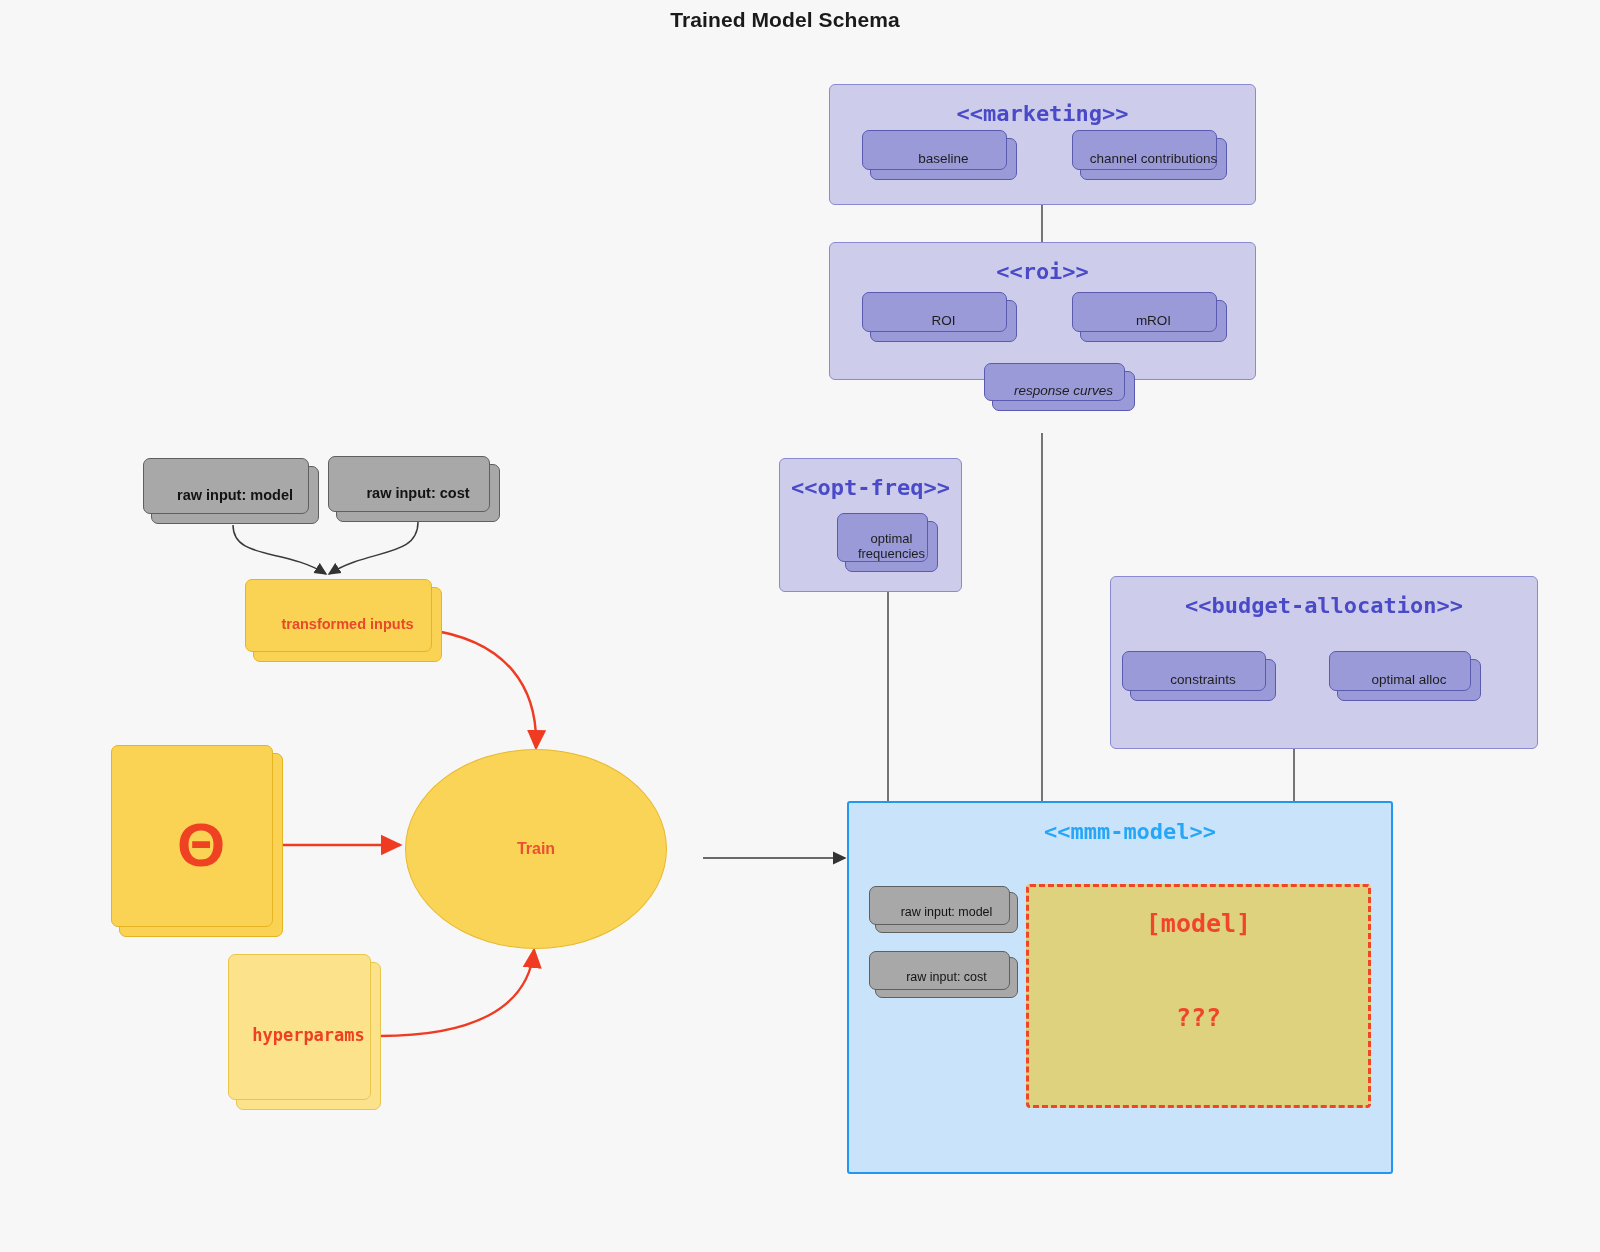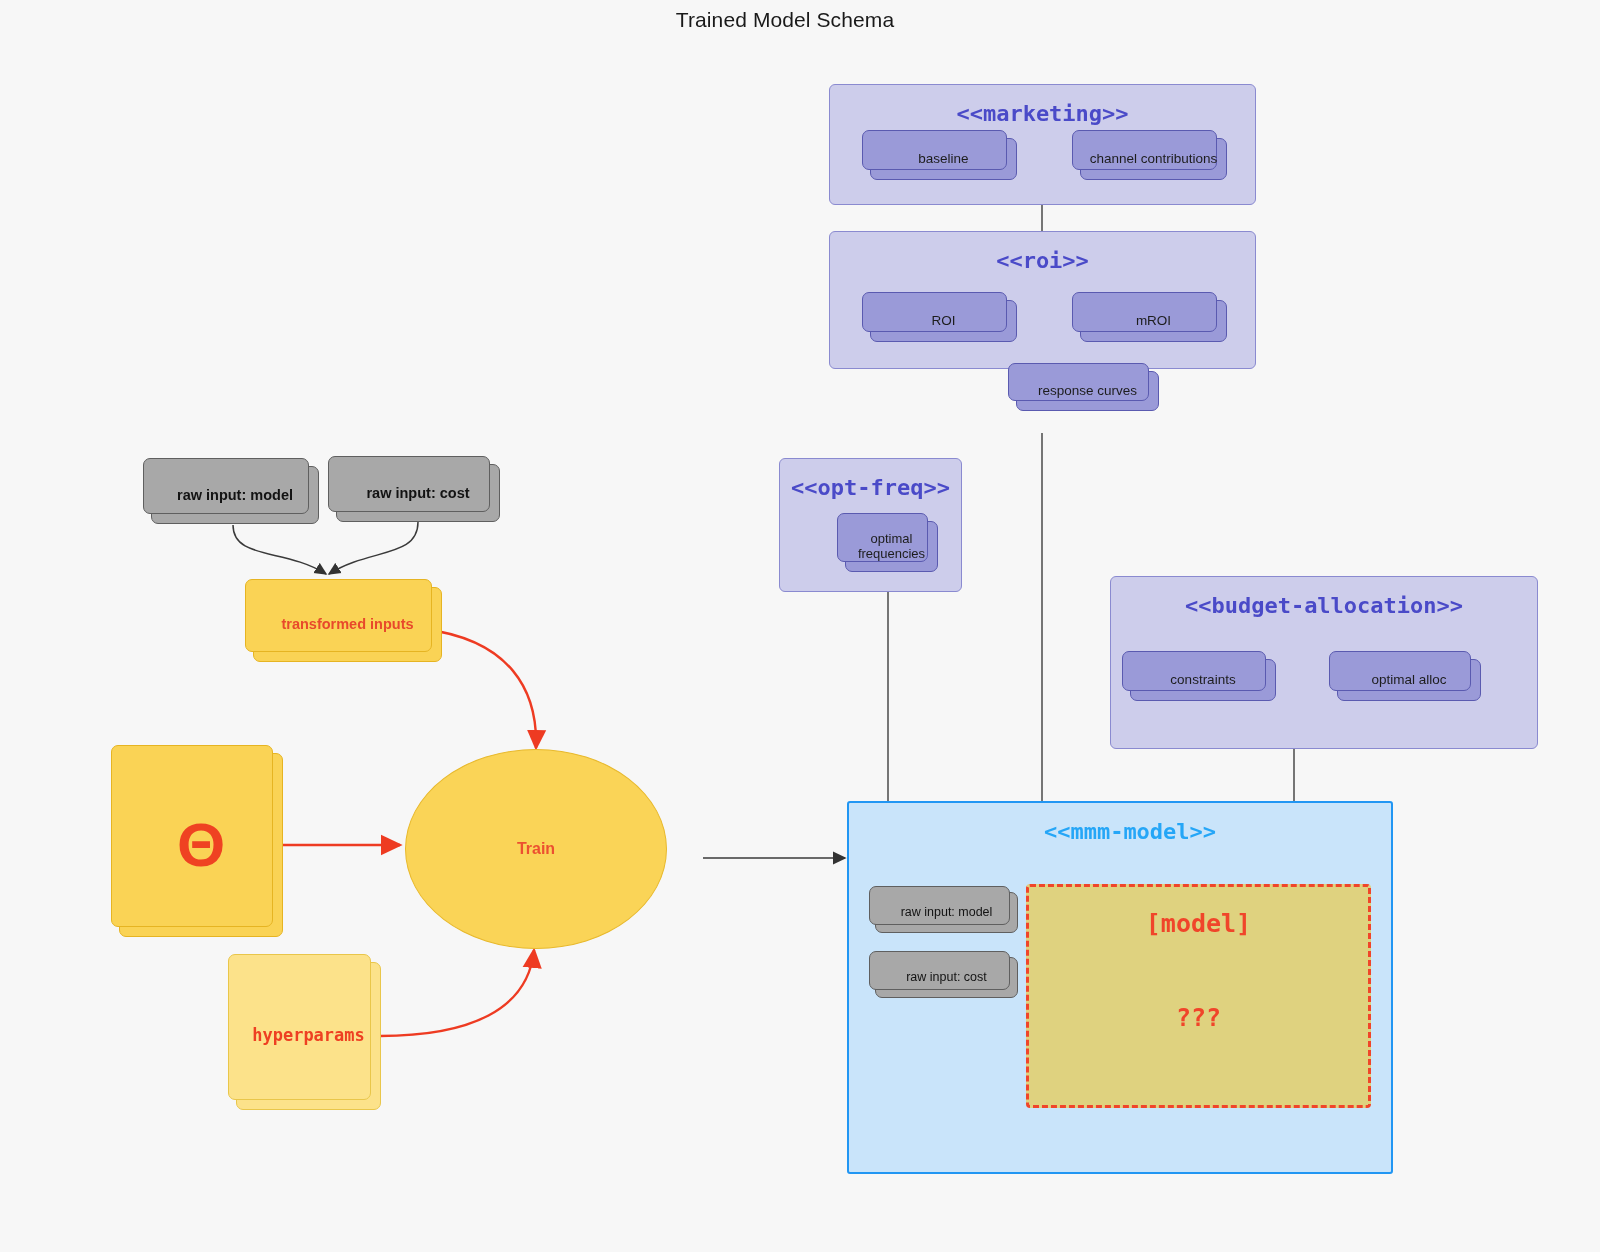--- a/index.html
+++ b/index.html
@@ -33,21 +33,21 @@
   }
 
   
   .page-title {
     position: absolute;
     left: 0;
     top: 8px;
     width: 1570px;
     text-align: center;
     font-size: 21px;
-    font-weight: normal;
+    font-weight: bold;
     color: #1a1a1a;
     letter-spacing: 0.1px;
   }
 
   
   .node {
     position: absolute;
     box-sizing: border-box;
     display: flex;
     align-items: center;
@@ -301,32 +301,32 @@
   </div>
   <div class="node n-purple" style="left:870px; top:138px; width:147px; height:42px;">
     <span class="stack"></span>
     <span class="lbl">baseline</span>
   </div>
   <div class="node n-purple" style="left:1080px; top:138px; width:147px; height:42px;">
     <span class="stack"></span>
     <span class="lbl">channel contributions</span>
   </div>
 
-  <div class="package" style="left:829px; top:231px; width:427px; height:138px;">
+  <div class="package" style="left:829px; top:242px; width:427px; height:138px;">
     <div class="pkg-title mono">&lt;&lt;roi&gt;&gt;</div>
   </div>
   <div class="node n-purple" style="left:870px; top:300px; width:147px; height:42px;">
     <span class="stack"></span>
     <span class="lbl">ROI</span>
   </div>
   <div class="node n-purple" style="left:1080px; top:300px; width:147px; height:42px;">
     <span class="stack"></span>
     <span class="lbl">mROI</span>
   </div>
-  <div class="node n-purple" style="left:1016px; top:371px; width:143px; height:40px;">
+  <div class="node n-purple" style="left:992px; top:371px; width:143px; height:40px;font-style:italic;">
     <span class="stack"></span>
     <span class="lbl">response curves</span>
   </div>
 
   <div class="package" style="left:779px; top:458px; width:183px; height:134px;">
     <div class="pkg-title mono">&lt;&lt;opt-freq&gt;&gt;</div>
   </div>
   <div class="node n-purple" style="left:845px; top:521px; width:93px; height:51px; font-size:13px;">
     <span class="stack"></span>
     <span class="lbl">

